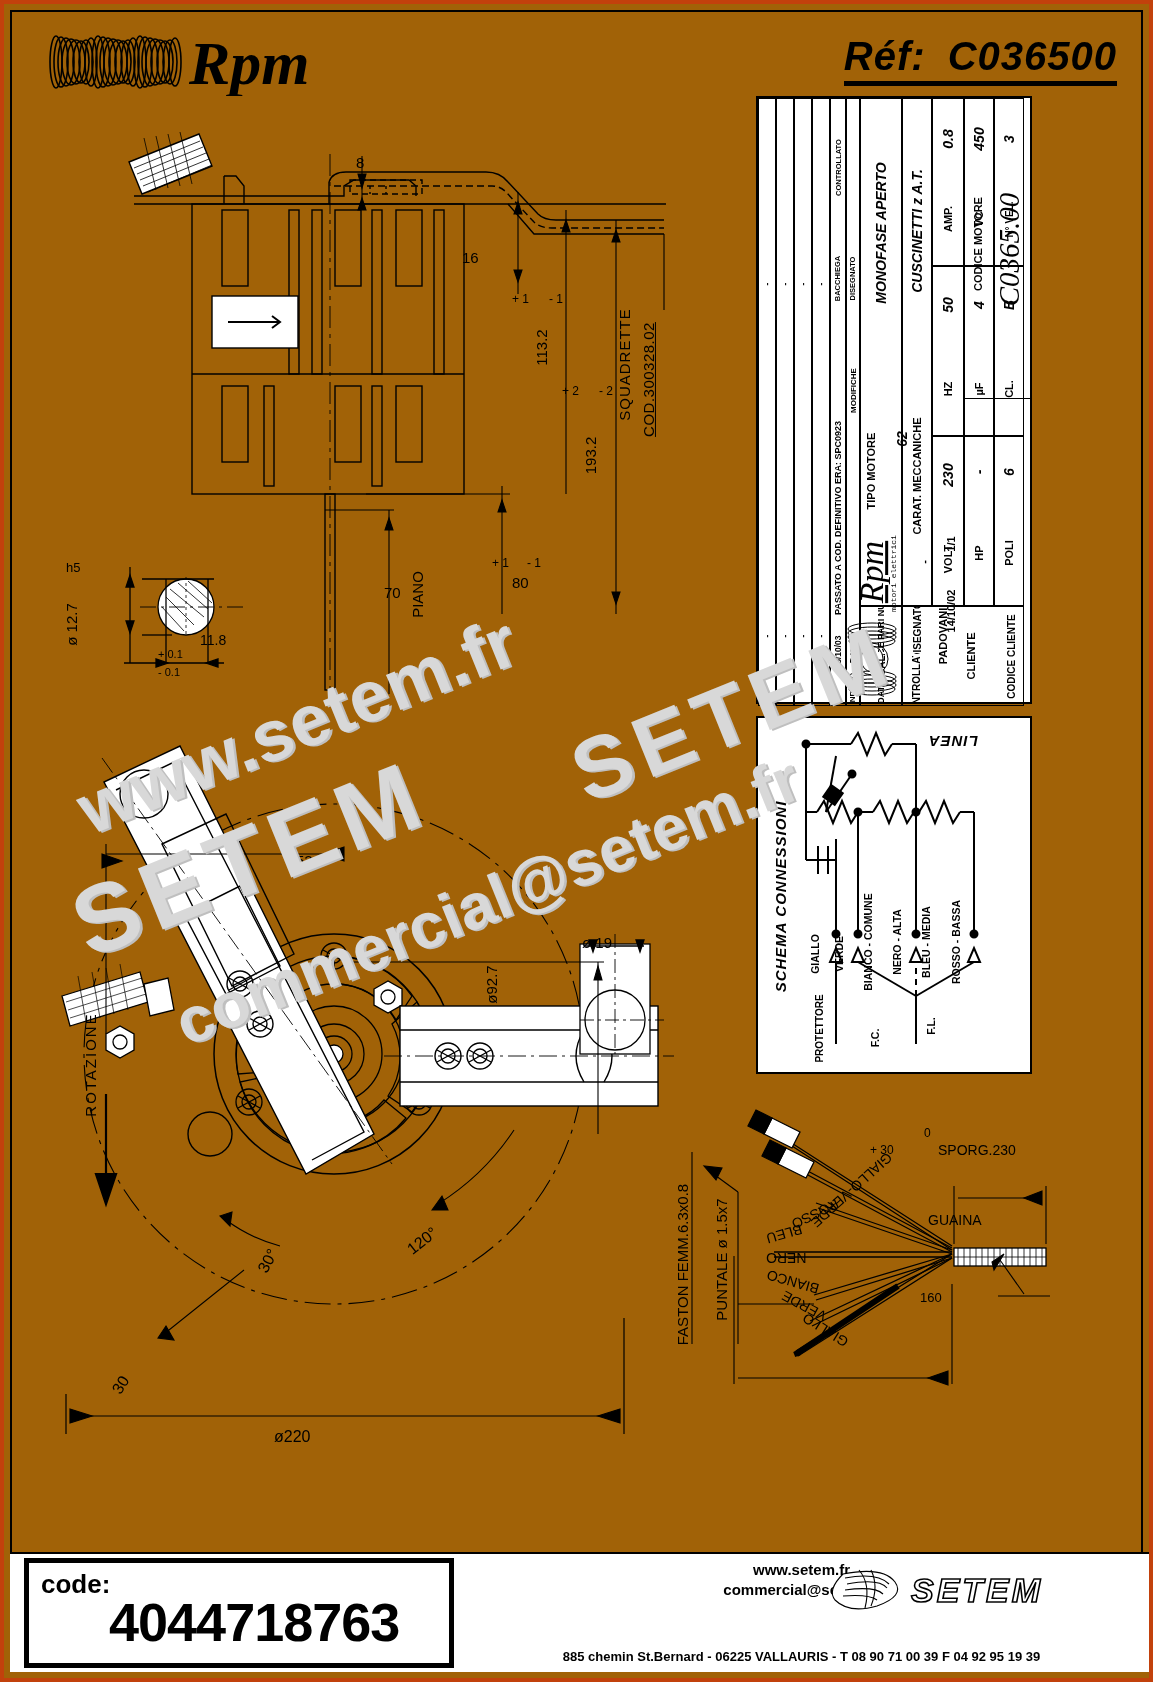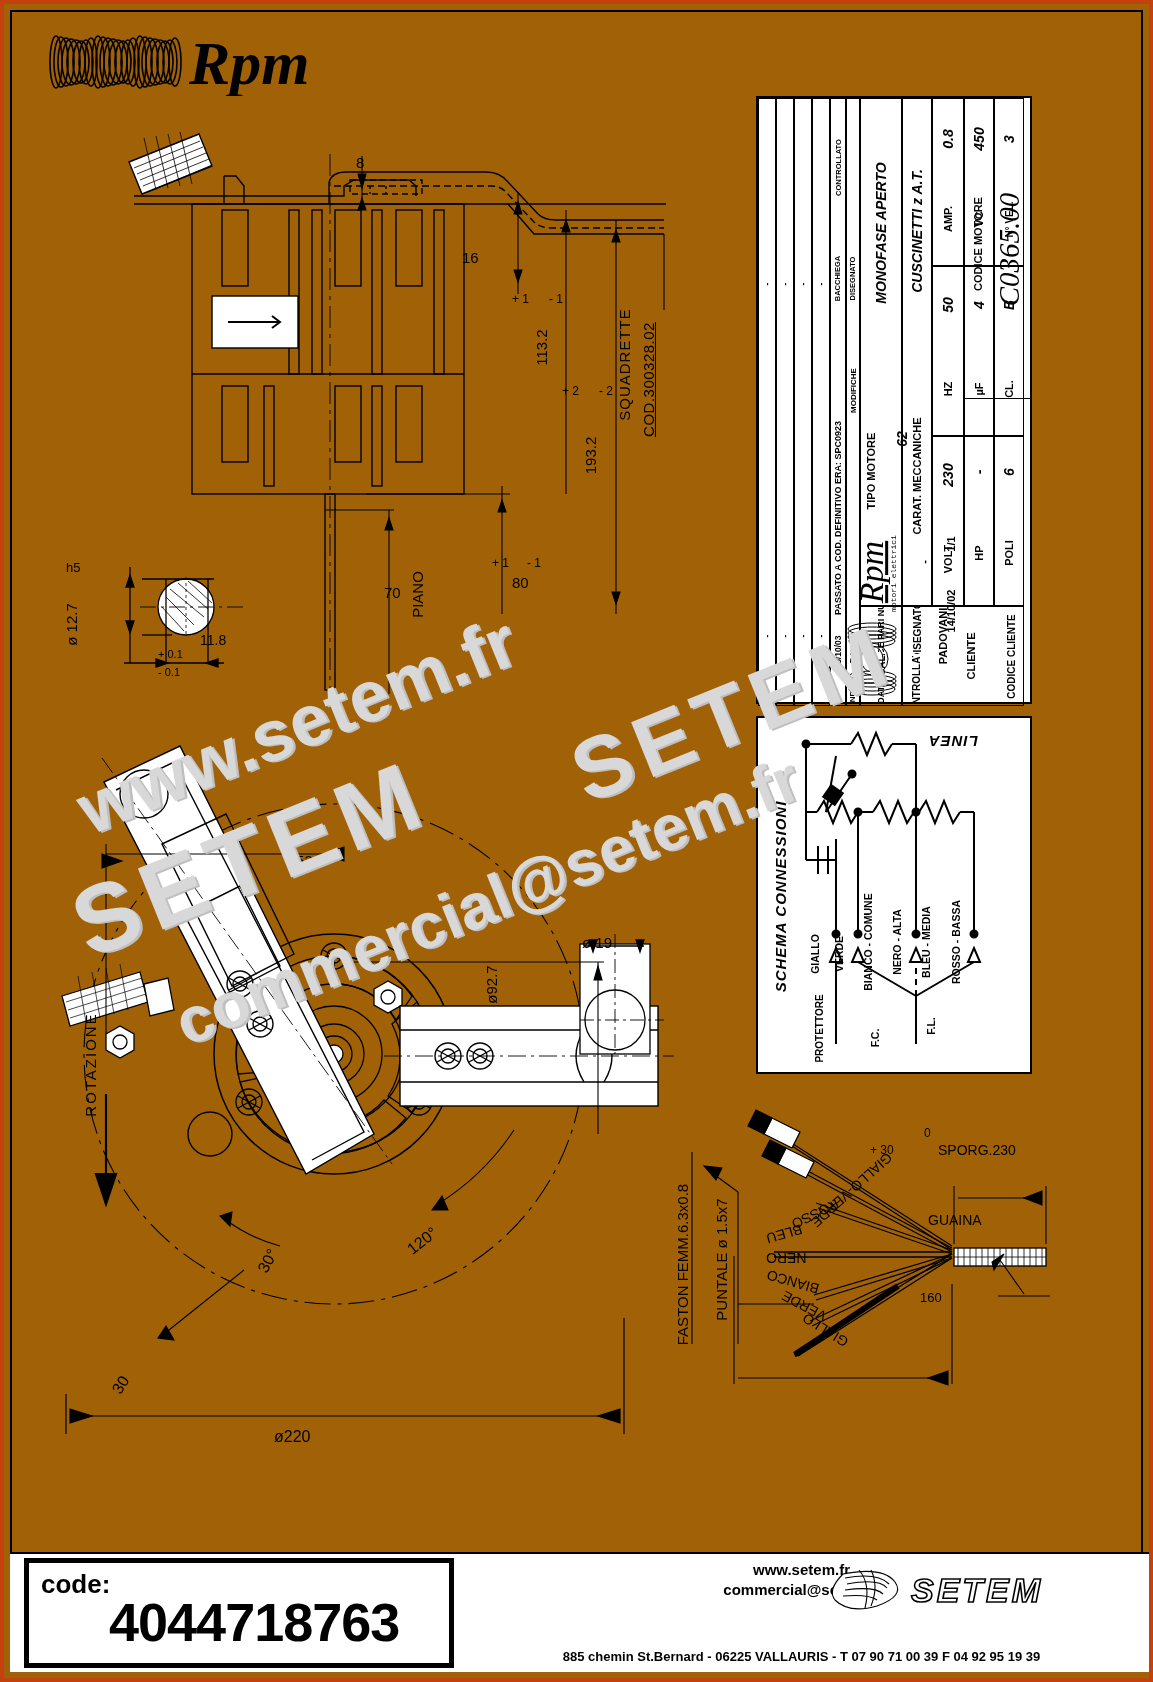--- a/index.html
+++ b/index.html
@@ -117,20 +117,23 @@
           <ellipse cx="126" cy="30" rx="9" ry="22"></ellipse>
             <ellipse cx="131" cy="30" rx="8" ry="21"></ellipse>
           <ellipse cx="136" cy="30" rx="7" ry="22"></ellipse>
             <ellipse cx="141" cy="30" rx="6" ry="24"></ellipse>
         </g>
       </g>
       <text x="155" y="52" font-family="Liberation Serif, serif" font-size="62" font-style="italic" font-weight="bold">Rpm</text>
     </svg>
   </div>
 
+  <div id="ref-block">
+    <span class="lbl">Réf:</span><span>C036500</span>
+  </div>
 
   <div id="titleblock">
 
     <div class="bx" style="left:0;top:0;width:276px;height:608px;border-width:0;"></div>
 
     <div class="bx" style="left:0;  top:0; width:18px; height:608px;"></div>
     <div class="bx" style="left:18px;top:0; width:18px; height:608px;"></div>
     <div class="bx" style="left:36px;top:0; width:18px; height:608px;"></div>
     <div class="bx" style="left:54px;top:0; width:18px; height:608px;"></div>
     <div class="bx" style="left:72px;top:0; width:16px; height:608px;"></div>
@@ -857,21 +860,21 @@
   <div id="footer">
     <div id="code-box">
       <div id="code-lbl">code:</div>
       <div id="code-val">4044718763</div>
     </div>
     <div id="setem-info">
       <div id="setem-web">
         <div>www.setem.fr</div>
         <div>commercial@setem.fr</div>
       </div>
-      <div id="setem-addr">885 chemin St.Bernard  -  06225 VALLAURIS  -  T 07 90 71 00 39   F 04 92 95 19 39</div>
+      <div id="setem-addr">885 chemin St.Bernard  -  06225 VALLAURIS  -  T 08 90 71 00 39   F 04 92 95 19 39</div>
       <svg id="setem-logo" viewBox="0 0 300 52">
         <g stroke="#000" fill="none" stroke-width="1.1">
           <path d="M18 10 Q58 2 70 18 Q80 32 52 42 Q24 50 10 36 Q2 26 18 10 Z" fill="#fff"></path>
           <path d="M20 14 Q52 8 64 20 M22 20 Q54 14 62 24 M20 26 Q50 22 58 30 M18 32 Q44 30 52 36"></path>
           <path d="M34 6 Q46 20 40 44 M46 6 Q54 22 46 42"></path>
         </g>
         <text x="86" y="38" font-family="Liberation Sans, sans-serif" font-size="34" font-weight="bold" font-style="italic" fill="none" stroke="#000" stroke-width="1.6" letter-spacing="3">SETEM</text>
       </svg>
     </div>
   </div>

